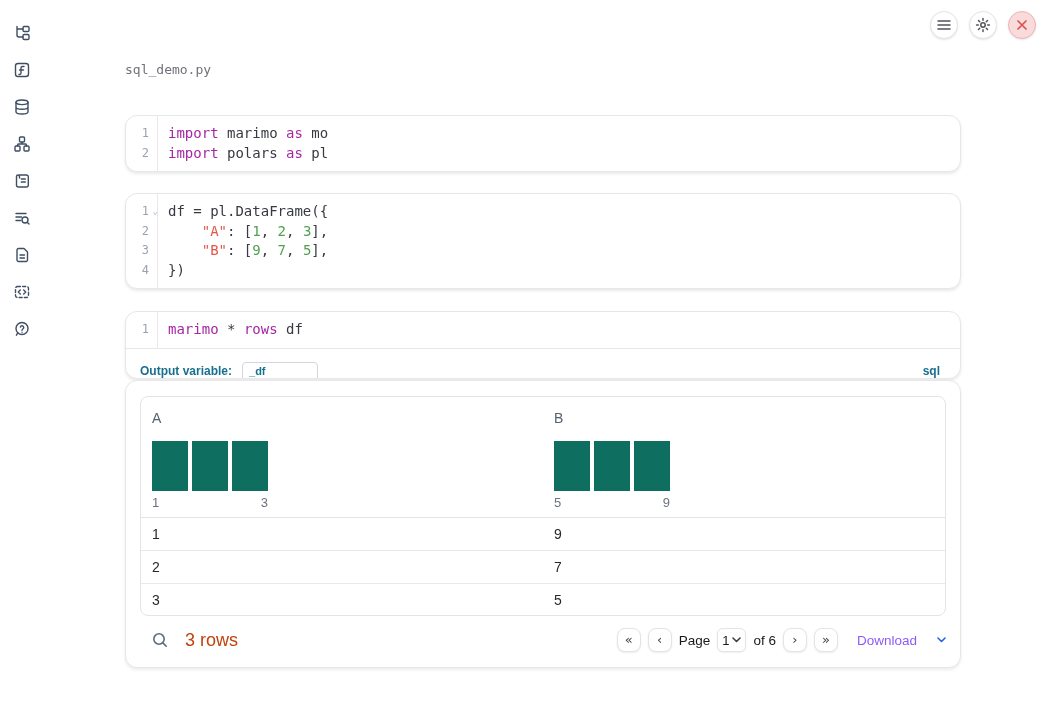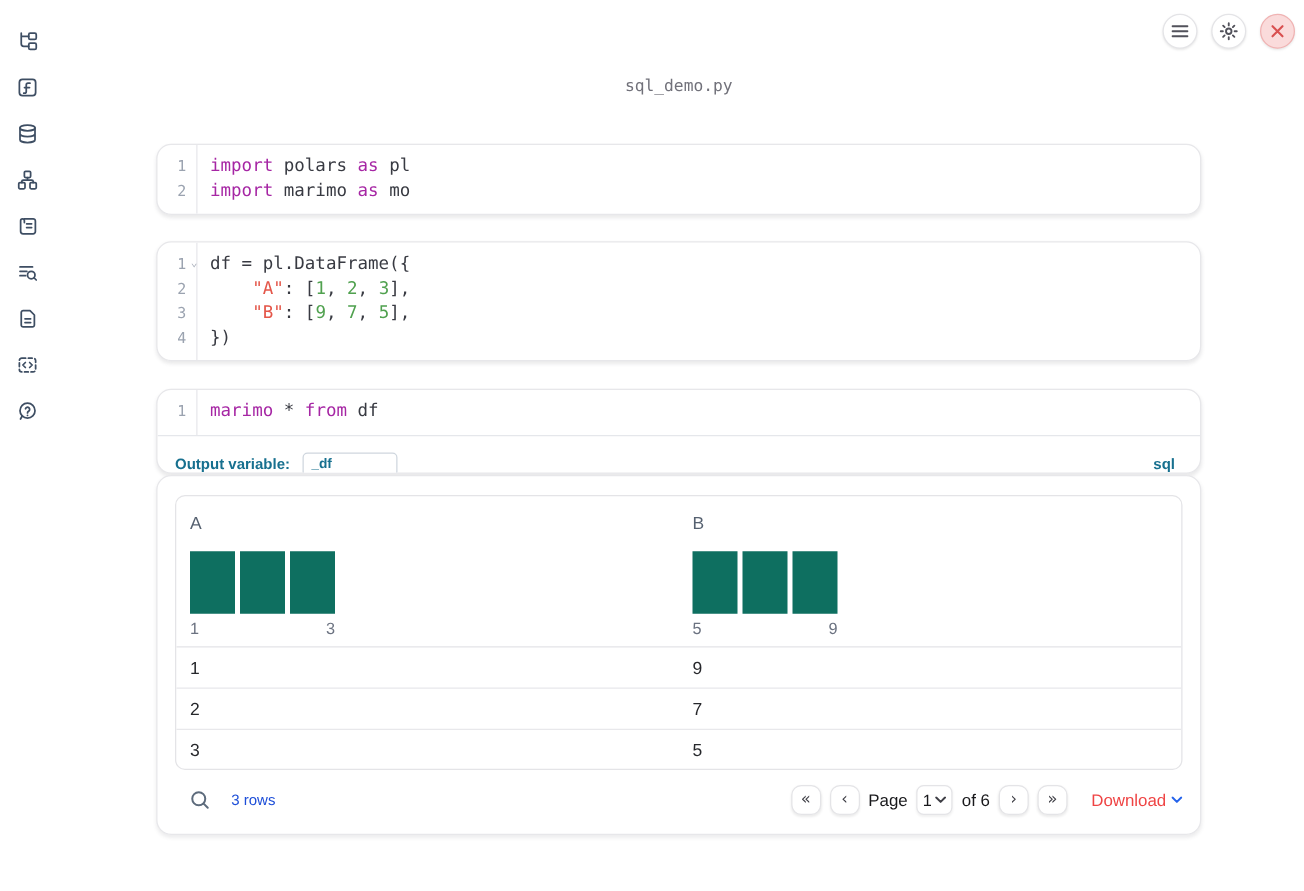--- a/index.html
+++ b/index.html
@@ -27,21 +27,21 @@
     width:28px; height:28px; border-radius:50%; background:#fff;
     border:1px solid #e4e4e7; box-shadow:0 1px 2px rgba(0,0,0,0.10);
     display:flex; align-items:center; justify-content:center; cursor:pointer; padding:0;
   }
   .ctrl svg { stroke:#52525b; fill:none; stroke-width:1.5; stroke-linecap:round; }
   .ctrl.close { background:#fadbdb; border-color:#f0b3b3; }
   .ctrl.close svg { stroke:#d95151; stroke-width:1.7; }
 
   
   .title {
-    position:absolute; top:62px; left:125px; width:836px; text-align:center;
+    position:absolute; top:62px; left:125px; width:836px; text-align:left;
     font-family:"DejaVu Sans Mono", monospace; font-size:13px; color:#71717a;
   }
 
   
   .main { position:absolute; left:125px; top:115px; width:836px; }
 
   .cell {
     border:1px solid #e7e7ea; border-radius:12px; background:#fff;
     box-shadow:0 2px 3px rgba(80,80,90,0.12); overflow:hidden;
   }
@@ -93,39 +93,39 @@
   .axis { display:flex; justify-content:space-between; margin-top:4px; font-size:13px; color:#6b7280; }
 
   .trow { display:flex; align-items:center; height:33px; border-bottom:1px solid #e8e8eb; font-size:14px; color:#26272b; }
   .trow:last-child { border-bottom:none; }
   .tcell { width:50%; padding-left:11px; }
 
   
   .table-footer { display:flex; align-items:center; margin-top:6px; height:37px; padding-left:11px; }
   .search-btn { border:none; background:transparent; padding:0; width:18px; height:18px; cursor:pointer; }
   .search-btn svg { stroke:#5d6b7c; fill:none; stroke-width:1.6; stroke-linecap:round; }
-  .rows-count { margin-left:16px; font-size:12px; color:#1d4ed8; }
+  .rows-count { margin-left:16px; font-size:18px; color:#c2410c; }
 
   .pager { margin-left:auto; display:flex; align-items:center; gap:7px; }
   .pbtn {
     width:24px; height:24px; border:1px solid #e4e4e7; border-radius:8px; background:#fff;
     box-shadow:0 1px 2px rgba(0,0,0,0.08); color:#3f3f46; font-size:13px;
     display:flex; align-items:center; justify-content:center; cursor:pointer; padding:0 0 2px 0;
     font-family:"DejaVu Sans", sans-serif;
   }
   .page-label, .of-label { font-size:13.5px; color:#18181b; }
   .page-select {
     height:24px; border:1px solid #e4e4e7; border-radius:6px; background:#fff;
     box-shadow:0 1px 2px rgba(0,0,0,0.06); display:flex; align-items:center;
     padding:0 4px; gap:3px; font-size:13px; color:#18181b; cursor:pointer;
   }
   .chev svg { stroke:#3f3f46; fill:none; stroke-width:1.6; stroke-linecap:round; stroke-linejoin:round; display:block; }
   .download {
     margin-left:12px; border:none; background:transparent; cursor:pointer;
-    color:#ef4444; font-size:13.5px; display:flex; align-items:center; gap:4px; padding:0;
+    color:#8b5cf6; font-size:13.5px; display:flex; align-items:center; gap:20px; padding:0;
     font-family:"Liberation Sans", sans-serif;
   }
   .download .chev svg { stroke:#2563eb; }
 </style>
 </head>
 <body>
 
 <nav class="sidebar">
   <button class="side-btn" title="">
     <svg width="18" height="18" viewBox="0 0 18 18">
@@ -211,42 +211,42 @@
 <div class="title">sql_demo.py</div>
 
 <main class="main">
 
   <section class="cell cell1">
     <div class="code-row">
       <div class="gutter">
           <div class="gutter-line">1</div>
           <div class="gutter-line">2</div>
         </div>
-      <div class="code-lines"><div class="code-line"><span class="tok-kw">import</span><span> polars </span><span class="tok-kw">as</span><span> pl</span></div><div class="code-line"><span class="tok-kw">import</span><span> marimo </span><span class="tok-kw">as</span><span> mo</span></div></div>
+      <div class="code-lines"><div class="code-line"><span class="tok-kw">import</span><span> marimo </span><span class="tok-kw">as</span><span> mo</span></div><div class="code-line"><span class="tok-kw">import</span><span> polars </span><span class="tok-kw">as</span><span> pl</span></div></div>
     </div>
   </section>
 
   <section class="cell cell2">
     <div class="code-row">
       <div class="gutter">
           <div class="gutter-line">1<span class="fold">⌄</span></div>
           <div class="gutter-line">2</div>
           <div class="gutter-line">3</div>
           <div class="gutter-line">4</div>
         </div>
       <div class="code-lines"><div class="code-line"><span>df = pl.DataFrame({</span></div><div class="code-line"><span>    </span><span class="tok-str">"A"</span><span>: [</span><span class="tok-num">1</span><span>, </span><span class="tok-num">2</span><span>, </span><span class="tok-num">3</span><span>],</span></div><div class="code-line"><span>    </span><span class="tok-str">"B"</span><span>: [</span><span class="tok-num">9</span><span>, </span><span class="tok-num">7</span><span>, </span><span class="tok-num">5</span><span>],</span></div><div class="code-line"><span>})</span></div></div>
     </div>
   </section>
 
   <section class="cell cell3">
     <div class="code-row">
       <div class="gutter">
           <div class="gutter-line">1</div>
         </div>
-      <div class="code-lines"><div class="code-line"><span class="tok-kw">marimo</span><span> * </span><span class="tok-kw">from</span><span> df</span></div></div>
+      <div class="code-lines"><div class="code-line"><span class="tok-kw">marimo</span><span> * </span><span class="tok-kw">rows</span><span> df</span></div></div>
     </div>
     <div class="outvar-row">
       <span class="outvar-label">Output variable:</span>
       <input class="outvar-input" type="text" value="_df" style="">
       <span class="sql-badge">sql</span>
     </div>
   </section>
 
   <section class="output-panel">
     <div class="table-box">

